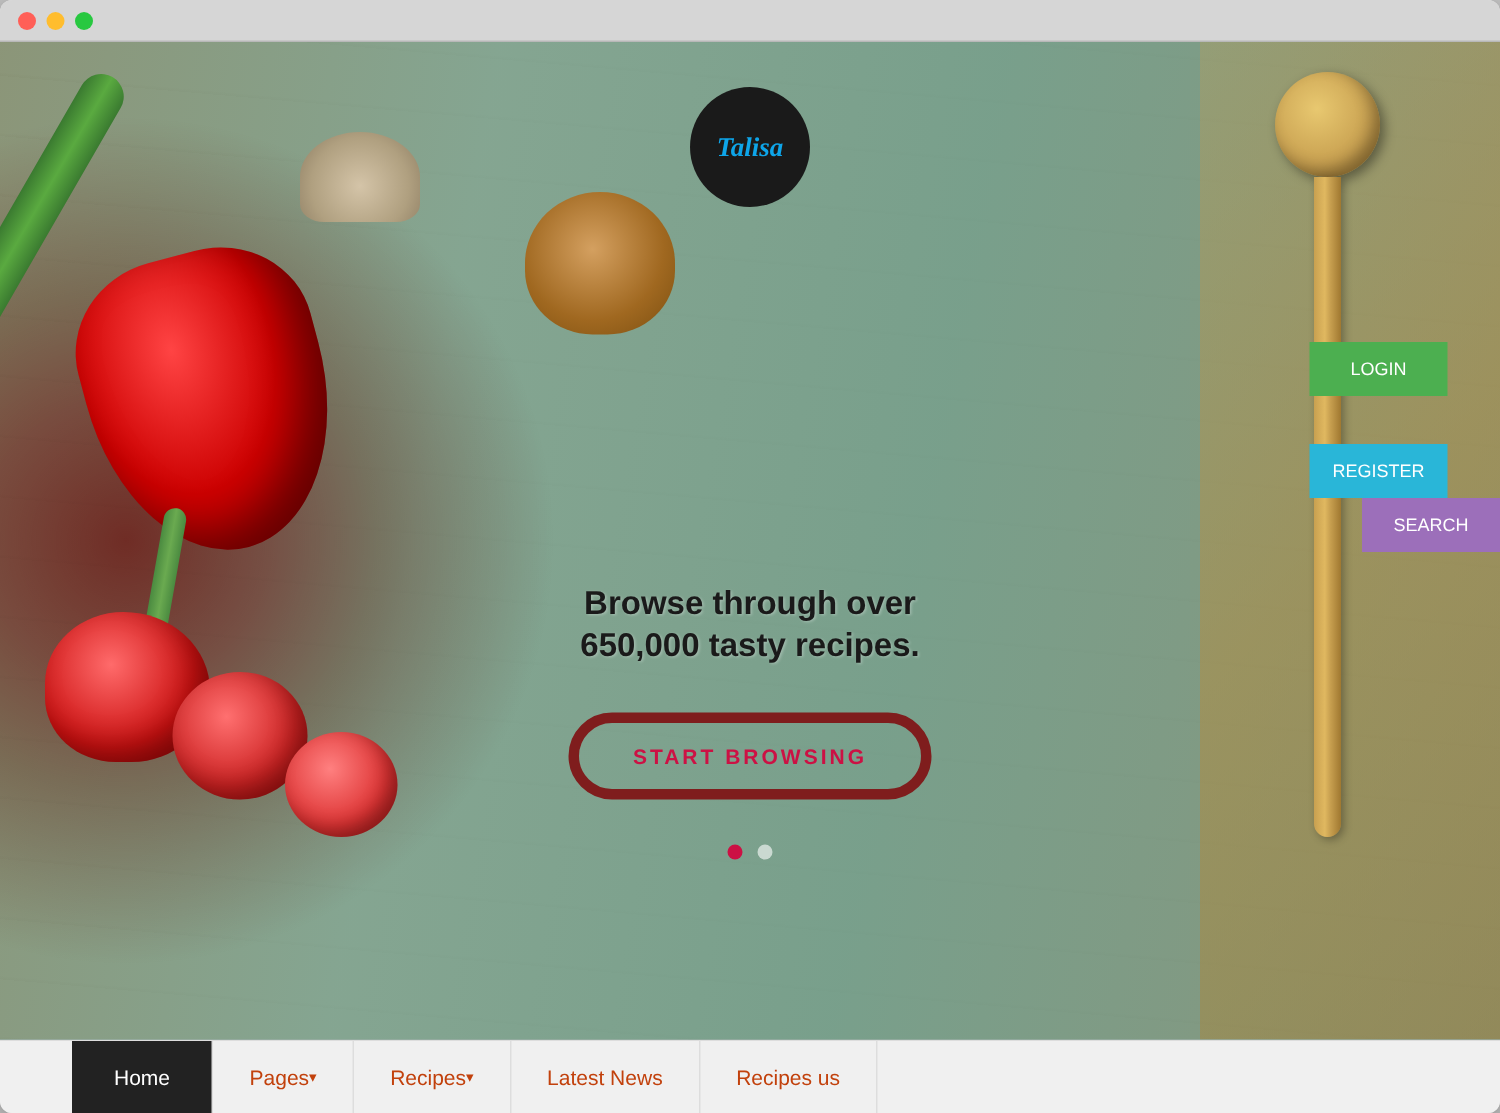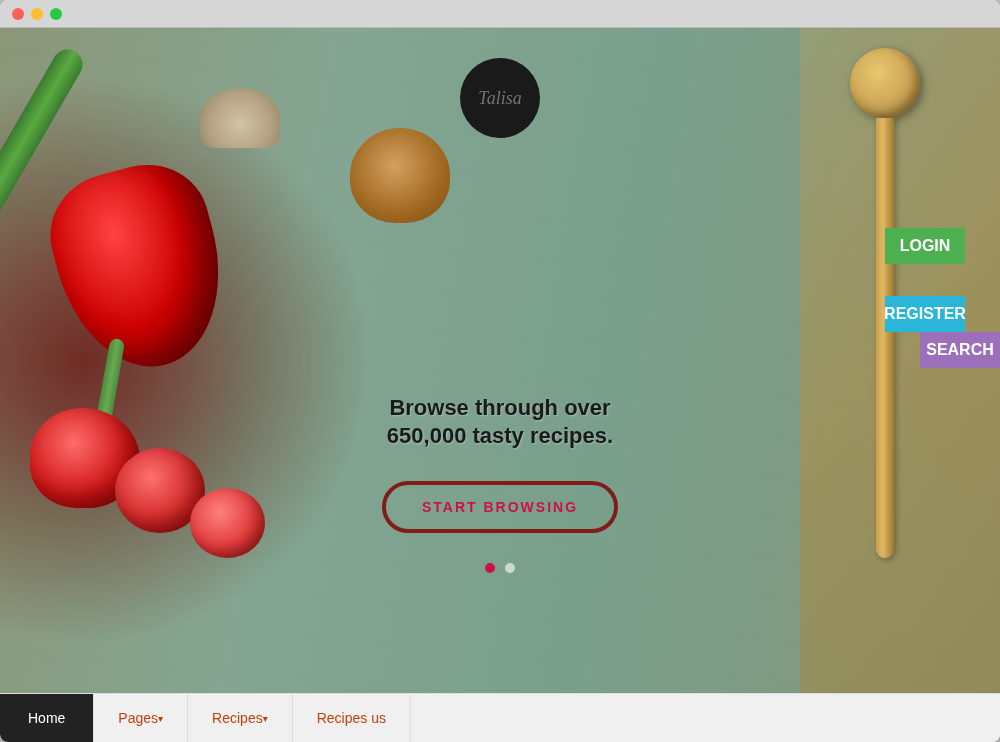--- a/index.html
+++ b/index.html
@@ -237,46 +237,46 @@
       height: 80px;
       background: #1a1a1a;
       border-radius: 50%;
       display: flex;
       align-items: center;
       justify-content: center;
       z-index: 10;
     }
 
     .logo-text {
-      color: #737373;
+      color: #0ea5e9;
       font-size: 18px;
-      font-weight: normal;
+      font-weight: bold;
       font-style: italic;
       font-family: Georgia, serif;
     }
 
     
     .sidebar-buttons {
       position: absolute;
       right: 0;
       top: 200px;
       z-index: 20;
       display: flex;
       flex-direction: column;
     }
 
     .sidebar-btn {
-      width: 80px;
+      width: 92px;
       height: 36px;
       display: flex;
       align-items: center;
       justify-content: center;
       color: white;
-      font-size: 16px;
-      font-weight: bold;
+      font-size: 12px;
+      font-weight: normal;
       cursor: pointer;
       text-transform: uppercase;
     }
 
     .sidebar-btn-login { background: #4CAF50; }
     .sidebar-btn-register { background: #29b6d8; margin-top: 32px; }
     .sidebar-btn-search { background: #9c6fba; margin-left: 35px; }
 
     
     .hero-text {
@@ -305,21 +305,21 @@
       color: #1a1a1a;
       text-shadow: 1px 1px 2px rgba(255,255,255,0.3);
       line-height: 1.3;
       margin-bottom: 30px;
     }
 
     .hero-button {
       display: inline-block;
       padding: 14px 36px;
       background: transparent;
-      border: 4px solid #7f1d1d;
+      border: 7px solid #7f1d1d;
       color: #cc1144;
       font-size: 14px;
       font-weight: bold;
       letter-spacing: 2px;
       cursor: pointer;
       border-radius: 30px;
       text-transform: uppercase;
     }
 
     
@@ -342,20 +342,21 @@
     .dot-active { background: #cc1144; }
     .dot-inactive { background: rgba(255,255,255,0.6); }
 
     
     .bottom-nav {
       height: 49px;
       background: #f0f0f0;
       display: flex;
       align-items: stretch;
       border-top: 1px solid #ddd;
+      padding-left: 48px;
     }
 
     .nav-item {
       display: flex;
       align-items: center;
       justify-content: center;
       padding: 0 24px;
       font-size: 14px;
       color: #c2410c;
       cursor: pointer;
@@ -432,18 +433,21 @@
       <div class="nav-item nav-item-home">
         <span>Home</span>
       </div>
       <div class="nav-item nav-item-arrow">
         <span>Pages</span>
       </div>
       <div class="nav-item nav-item-arrow">
         <span>Recipes</span>
       </div>
       <div class="nav-item">
+        <span>Latest News</span>
+      </div>
+      <div class="nav-item">
         <span>Recipes us</span>
       </div>
     </nav>
 
   </div>
 </div>
 
 </body></html>

